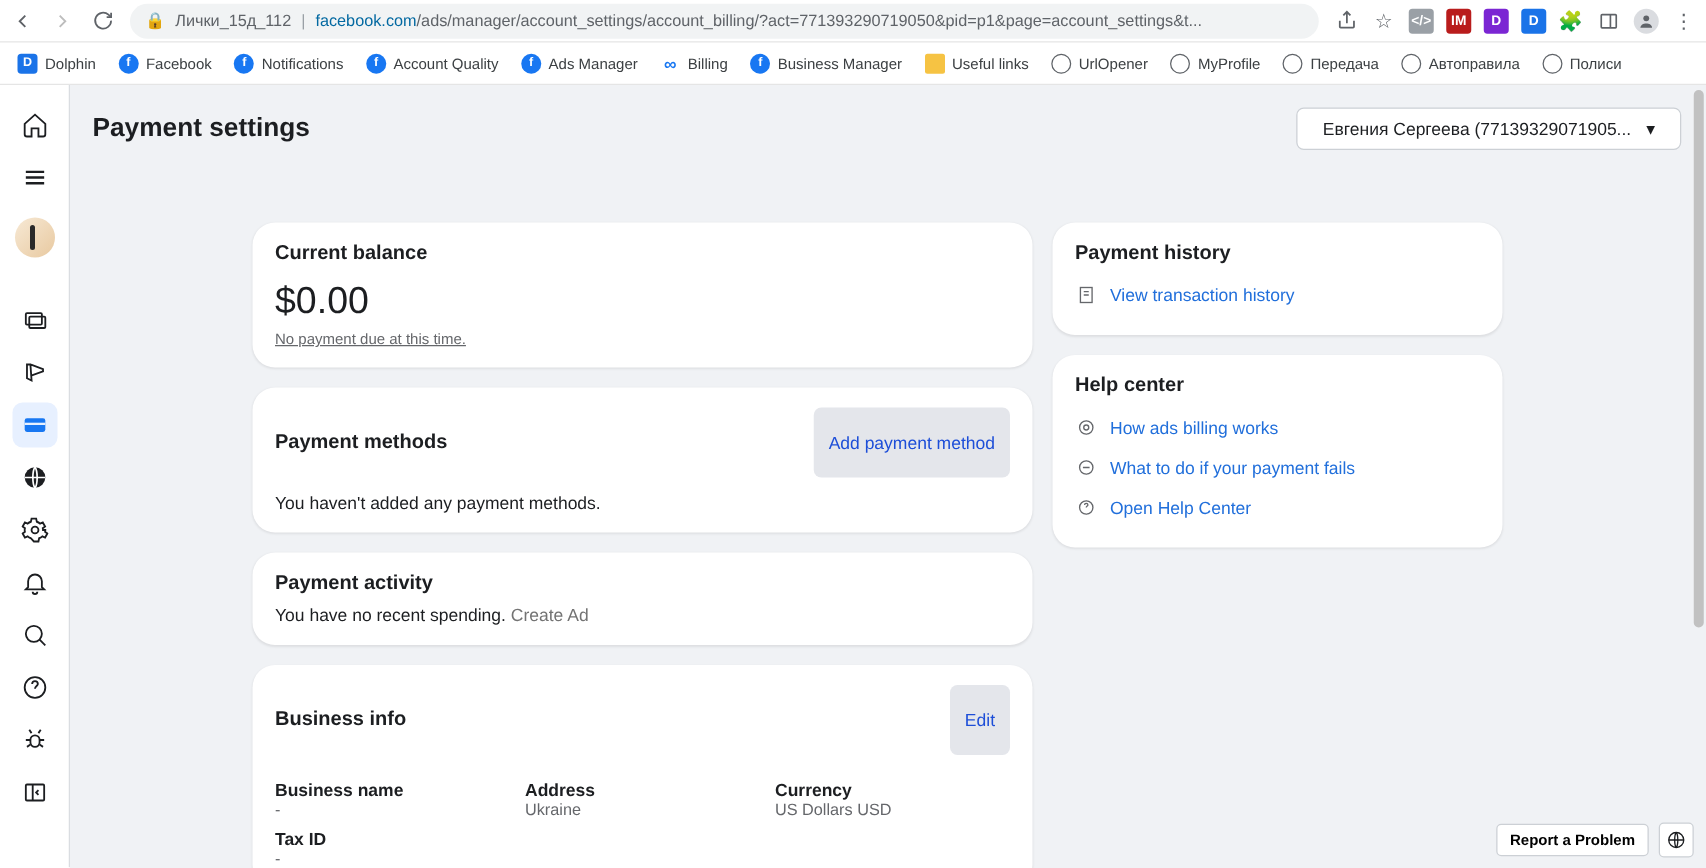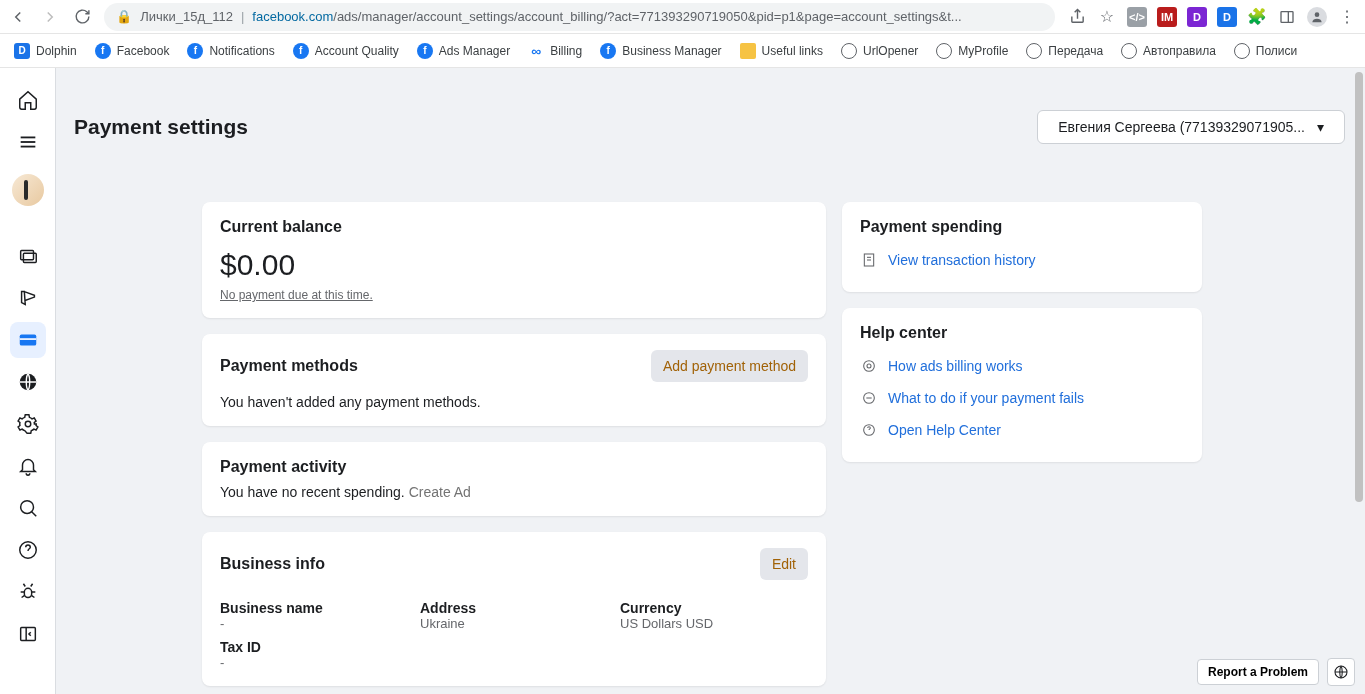--- a/index.html
+++ b/index.html
@@ -37,37 +37,37 @@
 
 .app { display:flex; height:626px; }
 .left-rail { width:56px; background:#fff; border-right:1px solid #dadde1; display:flex; flex-direction:column; align-items:center; padding-top:14px; gap:2px; }
 .rail-item { width:36px; height:36px; display:flex; align-items:center; justify-content:center; border-radius:8px; cursor:pointer; color:#1c1e21; margin-bottom:4px; }
 .rail-item.active { background:#e7f0ff; color:#1877f2; }
 .rail-item svg { width:22px; height:22px; }
 .rail-avatar { width:32px; height:32px; border-radius:50%; background:linear-gradient(135deg,#f7e9d5,#e8c9a0); margin:8px 0 16px; position:relative; overflow:hidden; }
 .rail-avatar::after { content:""; position:absolute; left:12px; top:6px; width:4px; height:20px; background:#2a2a2a; border-radius:2px; }
 
 .content { flex:1; background:#f0f2f5; overflow-y:auto; position:relative; }
-.header-row { display:flex; align-items:center; justify-content:space-between; padding:18px 20px 0 18px;margin-top:24px; }
+.header-row { display:flex; align-items:center; justify-content:space-between; padding:18px 20px 0 18px; }
 .page-title { font-size:21px; font-weight:700; color:#1c1e21; }
 .account-dd { background:#fff; border:1px solid #ccd0d5; border-radius:6px; padding:8px 20px; display:flex; align-items:center; gap:12px; font-size:14px; color:#1c1e21; cursor:pointer; min-width:290px; justify-content:space-between; }
 
 .cards-wrap { display:flex; gap:16px; padding:58px 20px 20px 146px; }
 .col-main { width:624px; display:flex; flex-direction:column; gap:16px; }
 .col-side { width:360px; display:flex; flex-direction:column; gap:16px; }
 
-.card { background:#fff; border-radius:8px; box-shadow:0 1px 2px rgba(0,0,0,.08); padding:16px 18px; }
+.card { background:#fff; border-radius:18px; box-shadow:0 1px 2px rgba(0,0,0,.08); padding:16px 18px; }
 .card h3 { font-size:16px; font-weight:700; color:#1c1e21; margin-bottom:8px; }
 .card-header { display:flex; justify-content:space-between; align-items:center; margin-bottom:12px; }
 .card-header h3 { margin-bottom:0; }
 .balance-amt { font-size:30px; font-weight:400; color:#1c1e21; margin-top:12px; }
 .balance-note { font-size:12px; color:#65676b; margin-top:6px;text-decoration:underline; }
 .body-text { font-size:14px; color:#1c1e21; margin-top:8px; }
 .link { color:#737373; cursor:pointer; }
-.btn-secondary { background:#e4e6eb; border:none; border-radius:6px; padding:8px 12px; font-size:14px; color:#a16207; cursor:pointer; font-weight:500; }
+.btn-secondary { background:#e4e6eb; border:none; border-radius:6px; padding:20px 12px; font-size:14px; color:#1d4ed8; cursor:pointer; font-weight:500; }
 .side-link-row { display:flex; align-items:center; gap:10px; padding:7px 0; }
 .side-link-row .icon { width:18px; height:18px; display:flex; align-items:center; justify-content:center; color:#65676b; }
 .side-link-row a { font-size:14px; color:#216fdb; text-decoration:none; cursor:pointer; }
 
 .biz-grid { display:grid; grid-template-columns:1fr 1fr 1fr; gap:6px 12px; padding-top:8px; }
 .biz-label { font-size:14px; font-weight:600; color:#1c1e21; }
 .biz-val { font-size:13px; color:#65676b; }
 
 .footer-bar { position:absolute; bottom:8px; right:10px; display:flex; gap:8px; align-items:center; }
 .report-btn { background:#fff; border:1px solid #ccd0d5; border-radius:4px; padding:5px 10px; font-size:12px; font-weight:600; cursor:pointer; }
@@ -313,21 +313,21 @@
             <div>
               <div class="biz-label">Currency</div>
               <div class="biz-val">US Dollars USD</div>
             </div>
           </div>
         </div>
       </div>
 
       <div class="col-side">
         <div class="card">
-          <h3>Payment spending</h3>
+          <h3>Payment history</h3>
           <div class="side-link-row">
             <span class="icon">
                 <svg width="16" height="16" viewBox="0 0 24 24" fill="none" stroke="currentColor" stroke-width="1.6">
                   <rect x="5" y="3" width="14" height="18"></rect>
                   <line x1="9" y1="8" x2="15" y2="8"></line>
                   <line x1="9" y1="12" x2="15" y2="12"></line>
                 </svg>
               </span>
             <a>View transaction history</a>
           </div>

